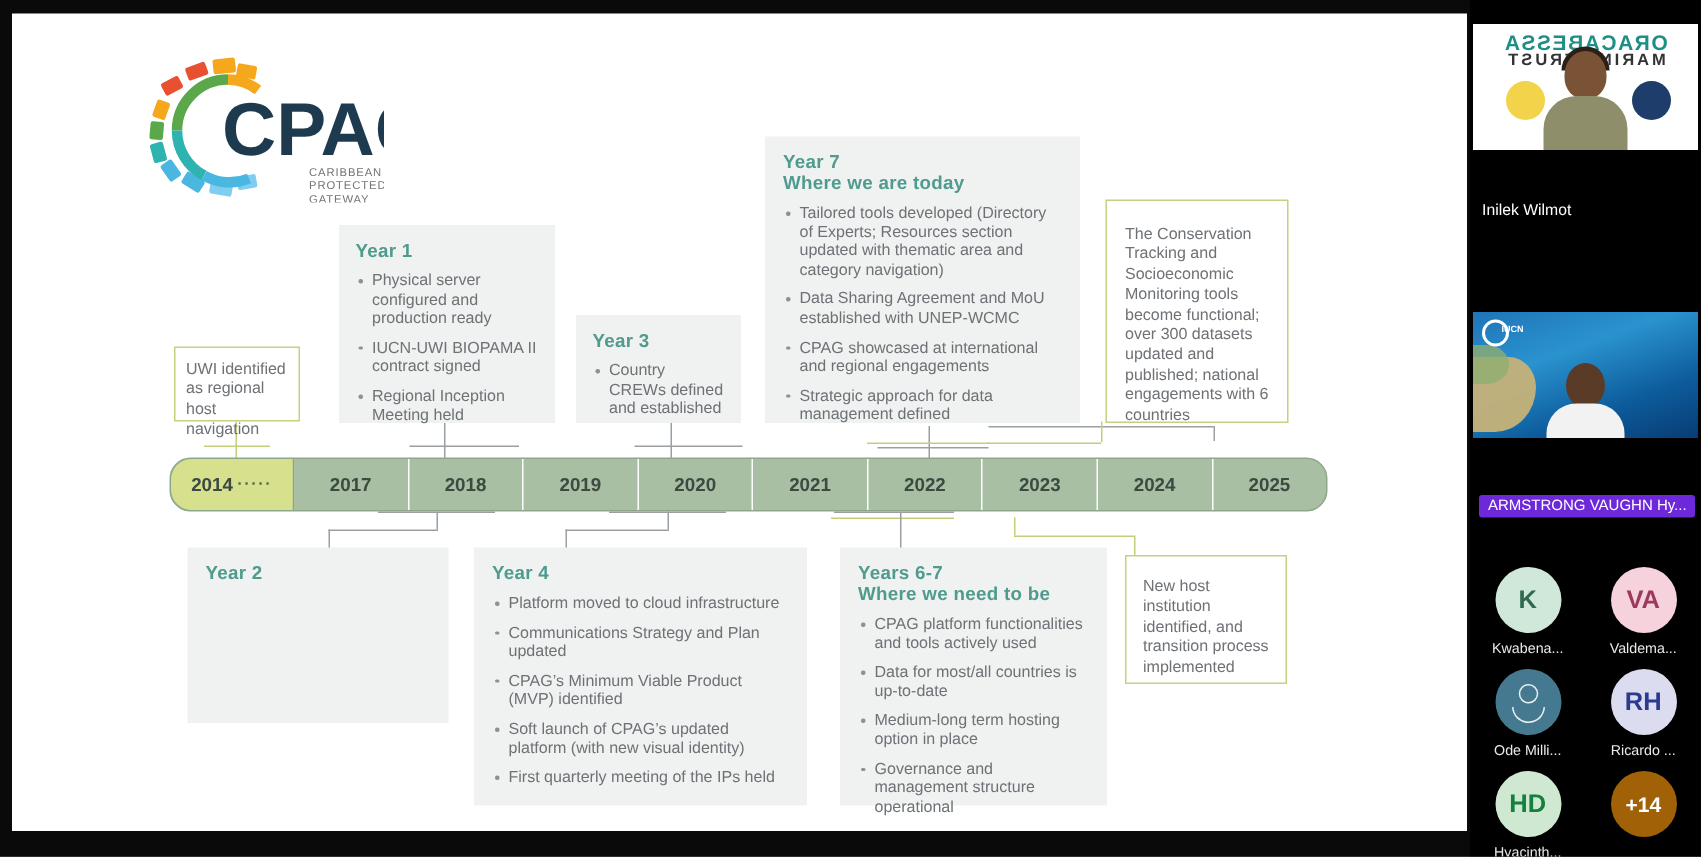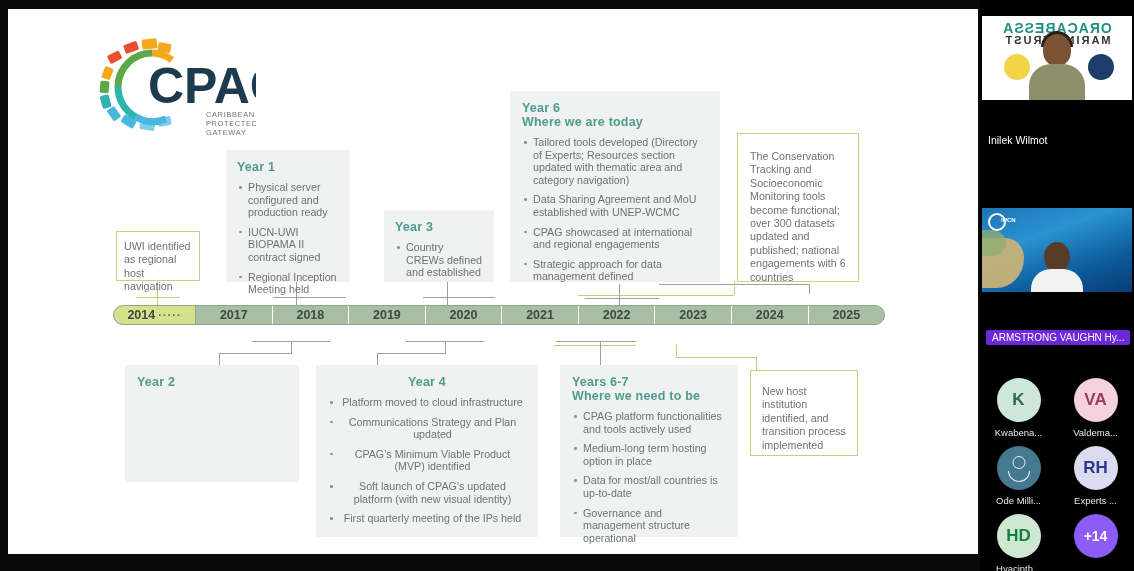--- a/index.html
+++ b/index.html
@@ -35,21 +35,21 @@
   .card li:before{
     content:"";position:absolute;left:2px;top:5px;width:2.6px;height:2.6px;
     border-radius:50%;background:#8d9195;
   }
   .card p.plain{
     margin:0;font-size:10.7px;line-height:13.4px;color:#6e7276;
   }
 
   
   #timeline{
-    position:absolute;left:105px;top:296px;width:772px;height:20px;
+    position:absolute;left:105px;top:296px;width:772px;height:36px;
     border-radius:14px;background:#a8bfa4;border:1px solid #8ea78b;
     box-sizing:border-box;display:flex;overflow:hidden;
   }
   #timeline .seg{
     flex:1 1 0;display:flex;align-items:center;justify-content:center;
     font-size:12.5px;font-weight:bold;color:#3d4a42;
     border-right:1px solid #ffffff;box-sizing:border-box;
   }
   #timeline .seg:last-child{border-right:none;}
   #timeline .seg.first{
@@ -202,77 +202,77 @@
       <div class="conn v" style="left:592px;top:332px;height:29px;"></div>
 
       <div class="conn v y" style="left:668px;top:336px;height:12px;"></div>
       <div class="conn h y" style="left:668px;top:348px;width:80px;"></div>
       <div class="conn v y" style="left:748px;top:348px;height:14px;"></div>
 
       <div class="card outline" style="left:108px;top:222px;width:84px;height:50px;padding:8px 7px;">
         <p class="plain">UWI identified as regional host navigation</p>
       </div>
 
-      <div class="card grey" style="left:218px;top:141px;width:124px;height:132px;padding:10px 11px;">
+      <div class="card grey" style="left:218px;top:141px;width:144px;height:132px;padding:10px 11px;">
         <div class="yr">Year 1</div>
         <ul>
           <li>Physical server configured and production ready</li>
           <li>IUCN-UWI BIOPAMA II contract signed</li>
           <li>Regional Inception Meeting held</li>
         </ul>
       </div>
 
       <div class="card grey" style="left:376px;top:201px;width:110px;height:72px;padding:10px 11px;">
         <div class="yr">Year 3</div>
         <ul>
           <li>Country CREWs defined and established</li>
         </ul>
       </div>
 
       <div class="card grey" style="left:502px;top:82px;width:210px;height:191px;padding:10px 12px;">
         <div class="yr">
-          <span>Year 6</span>
+          <span>Year 7</span>
           <span class="sub">Where we are today</span>
         </div>
         <ul>
           <li>Tailored tools developed (Directory of Experts; Resources section updated with thematic area and category navigation)</li>
           <li>Data Sharing Agreement and MoU established with UNEP-WCMC</li>
           <li>CPAG showcased at international and regional engagements</li>
           <li>Strategic approach for data management defined</li>
         </ul>
       </div>
 
       <div class="card outline" style="left:729px;top:124px;width:122px;height:149px;padding:16px 12px;">
         <p class="plain">The Conservation Tracking and Socioeconomic Monitoring tools become functional; over 300 datasets updated and published; national engagements with 6 countries</p>
       </div>
 
       <div class="card grey" style="left:117px;top:356px;width:174px;height:117px;padding:10px 12px;">
         <div class="yr">Year 2</div>
       </div>
 
-      <div class="card grey" style="left:308px;top:356px;width:222px;height:172px;padding:10px 12px;text-align:center;">
+      <div class="card grey" style="left:308px;top:356px;width:222px;height:172px;padding:10px 12px;">
         <div class="yr">Year 4</div>
         <ul>
           <li>Platform moved to cloud infrastructure</li>
           <li>Communications Strategy and Plan updated</li>
           <li>CPAG’s Minimum Viable Product (MVP) identified</li>
           <li>Soft launch of CPAG’s updated platform (with new visual identity)</li>
           <li>First quarterly meeting of the IPs held</li>
         </ul>
       </div>
 
       <div class="card grey" style="left:552px;top:356px;width:178px;height:172px;padding:10px 12px;">
         <div class="yr">
           <span>Years 6-7</span>
           <span class="sub">Where we need to be</span>
         </div>
         <ul>
           <li>CPAG platform functionalities and tools actively used</li>
+          <li>Data for most/all countries is up-to-date</li>
           <li>Medium-long term hosting option in place</li>
-          <li>Data for most/all countries is up-to-date</li>
           <li>Governance and management structure operational</li>
         </ul>
       </div>
 
       <div class="card outline" style="left:742px;top:361px;width:108px;height:86px;padding:14px 11px;">
         <p class="plain">New host institution identified, and transition process implemented</p>
       </div>
 
       <div id="timeline">
         <div class="seg first">
@@ -364,32 +364,32 @@
           <div class="circ glyph" style="background:#45798f;">
             <span class="gh"></span>
             <span class="gb"></span>
           </div>
           <div class="avname">Ode Milli...</div>
         </div>
         <div class="avcell">
           <div class="circ" style="background:#dcdcf0;color:#2a3a8c;">
               <span>RH</span>
             </div>
-          <div class="avname">Experts ...</div>
+          <div class="avname">Ricardo ...</div>
         </div>
       </div>
       <div class="avrow">
         <div class="avcell">
           <div class="circ" style="background:#cfe8d2;color:#15803d;">
               <span>HD</span>
             </div>
           <div class="avname">Hyacinth...</div>
         </div>
         <div class="avcell">
-          <div class="circ" style="background:#8b5cf6;color:#ffffff;font-size:14px;">
+          <div class="circ" style="background:#a16207;color:#ffffff;font-size:14px;">
               <span>+14</span>
             </div>
           <div class="avname"></div>
         </div>
       </div>
     </div>
 
   </div>
 </div>
 

